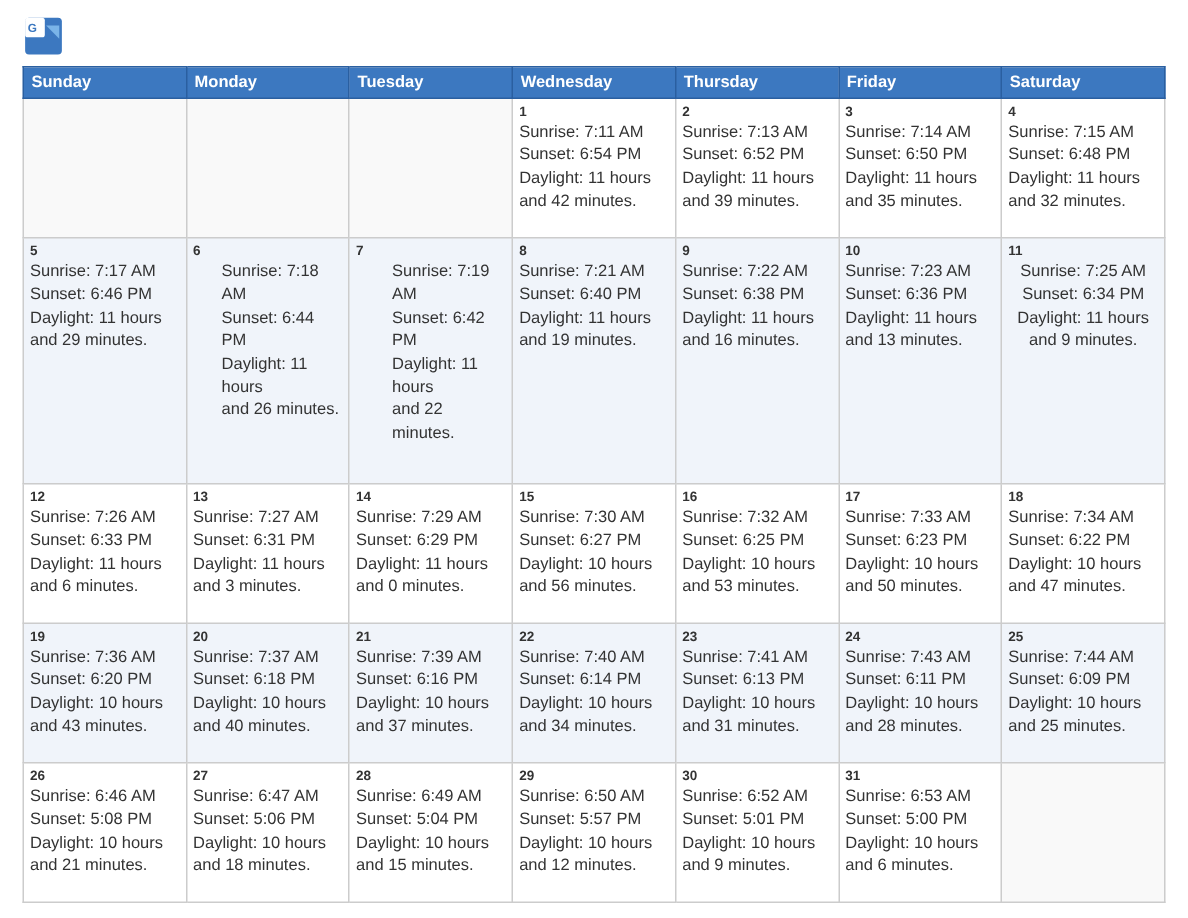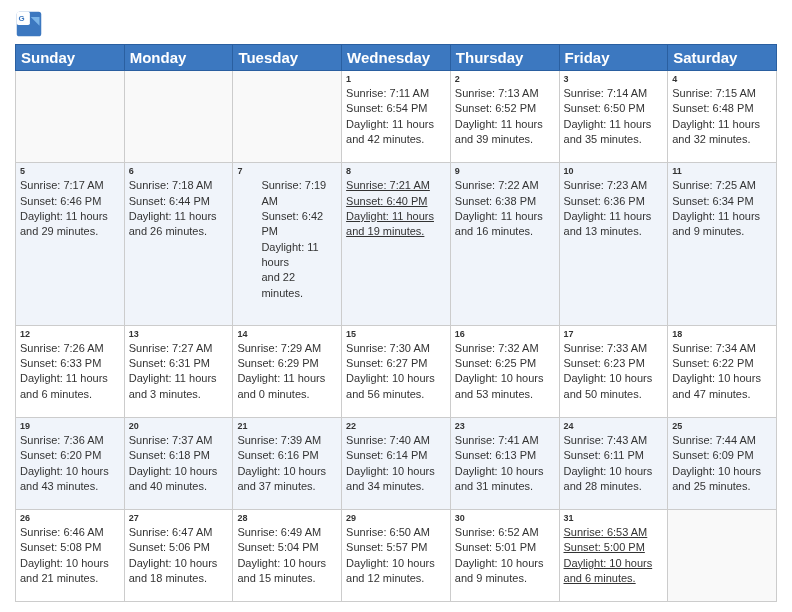--- a/index.html
+++ b/index.html
@@ -51,21 +51,21 @@
       color: #555;
     }
     .calendar-table {
       width: 100%;
       border-collapse: collapse;
       flex: 1;
     }
     .calendar-table th {
       background-color: #3c78c0;
       color: #fff;
-      font-size: 15px;
+      font-size: 11px;
       font-weight: bold;
       padding: 4px 5px;
       text-align: left;
       border: 1px solid #2a5fa0;
     }
     .calendar-table td {
       border: 1px solid #ccc;
       vertical-align: top;
       padding: 3px 4px;
       font-size: 8.5px;
@@ -167,56 +167,56 @@
         <tr>
           <td>
             <span class="day-number">5</span>
             <div class="day-info" style="white-space: pre-line;">Sunrise: 7:17 AM
 Sunset: 6:46 PM
 Daylight: 11 hours
 and 29 minutes.</div>
           </td>
           <td>
             <span class="day-number">6</span>
-            <div class="day-info" style="white-space: pre-line;">Sunrise: 7:18 AM
+            <div class="day-info" style="white-space: pre-line; margin-left: 19px;">Sunrise: 7:18 AM
 Sunset: 6:44 PM
 Daylight: 11 hours
 and 26 minutes.</div>
           </td>
           <td>
             <span class="day-number">7</span>
             <div class="day-info" style="white-space: pre-line; margin-left: 24px;">Sunrise: 7:19 AM
 Sunset: 6:42 PM
 Daylight: 11 hours
 and 22 minutes.</div>
           </td>
           <td>
             <span class="day-number">8</span>
-            <div class="day-info" style="white-space: pre-line; text-decoration: underline;">Sunrise: 7:21 AM
+            <div class="day-info" style="white-space: pre-line;">Sunrise: 7:21 AM
 Sunset: 6:40 PM
 Daylight: 11 hours
 and 19 minutes.</div>
           </td>
           <td>
             <span class="day-number">9</span>
             <div class="day-info" style="white-space: pre-line;">Sunrise: 7:22 AM
 Sunset: 6:38 PM
 Daylight: 11 hours
 and 16 minutes.</div>
           </td>
           <td>
             <span class="day-number">10</span>
             <div class="day-info" style="white-space: pre-line;">Sunrise: 7:23 AM
 Sunset: 6:36 PM
 Daylight: 11 hours
 and 13 minutes.</div>
           </td>
           <td>
             <span class="day-number">11</span>
-            <div class="day-info" style="white-space: pre-line;">Sunrise: 7:25 AM
+            <div class="day-info" style="white-space: pre-line; text-align: center;">Sunrise: 7:25 AM
 Sunset: 6:34 PM
 Daylight: 11 hours
 and 9 minutes.</div>
           </td>
         </tr>
         <tr>
           <td>
             <span class="day-number">12</span>
             <div class="day-info" style="white-space: pre-line;">Sunrise: 7:26 AM
 Sunset: 6:33 PM
@@ -348,21 +348,21 @@
           </td>
           <td>
             <span class="day-number">30</span>
             <div class="day-info" style="white-space: pre-line;">Sunrise: 6:52 AM
 Sunset: 5:01 PM
 Daylight: 10 hours
 and 9 minutes.</div>
           </td>
           <td>
             <span class="day-number">31</span>
-            <div class="day-info" style="white-space: pre-line; text-decoration: underline;">Sunrise: 6:53 AM
+            <div class="day-info" style="white-space: pre-line;">Sunrise: 6:53 AM
 Sunset: 5:00 PM
 Daylight: 10 hours
 and 6 minutes.</div>
           </td>
           <td class="empty"></td>
         </tr>
       </tbody>
   </table>
 </div>
 

